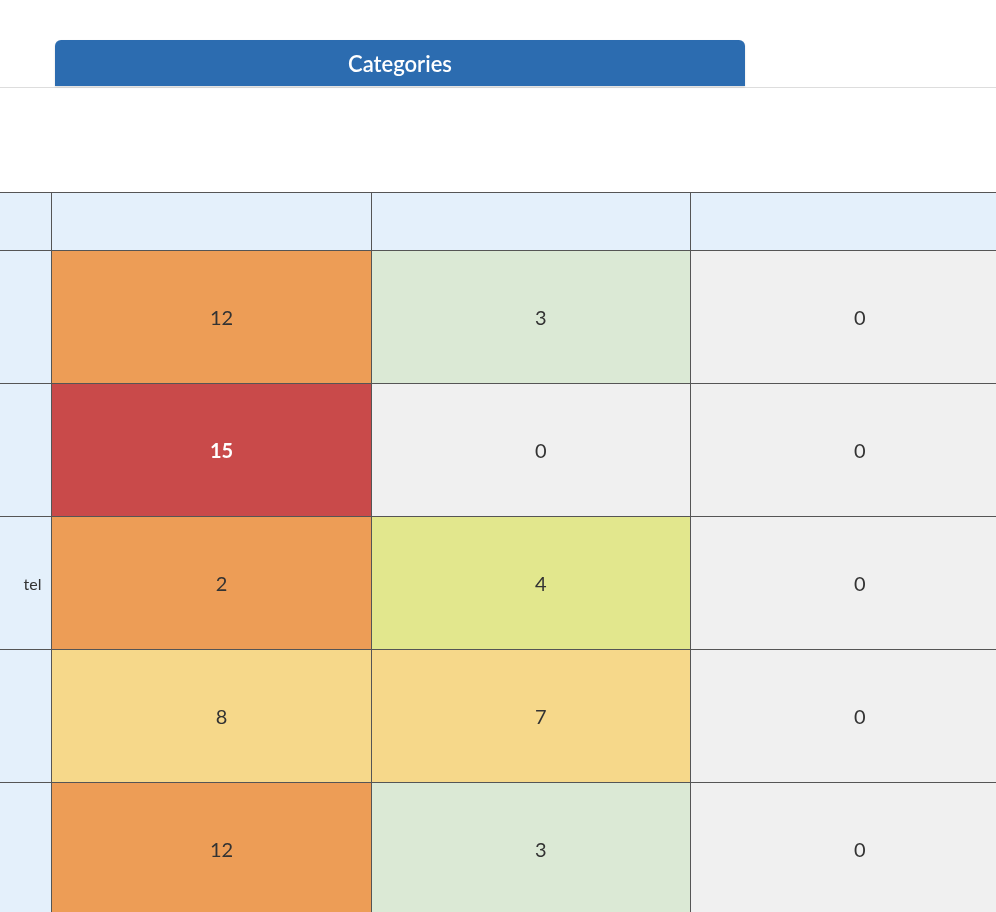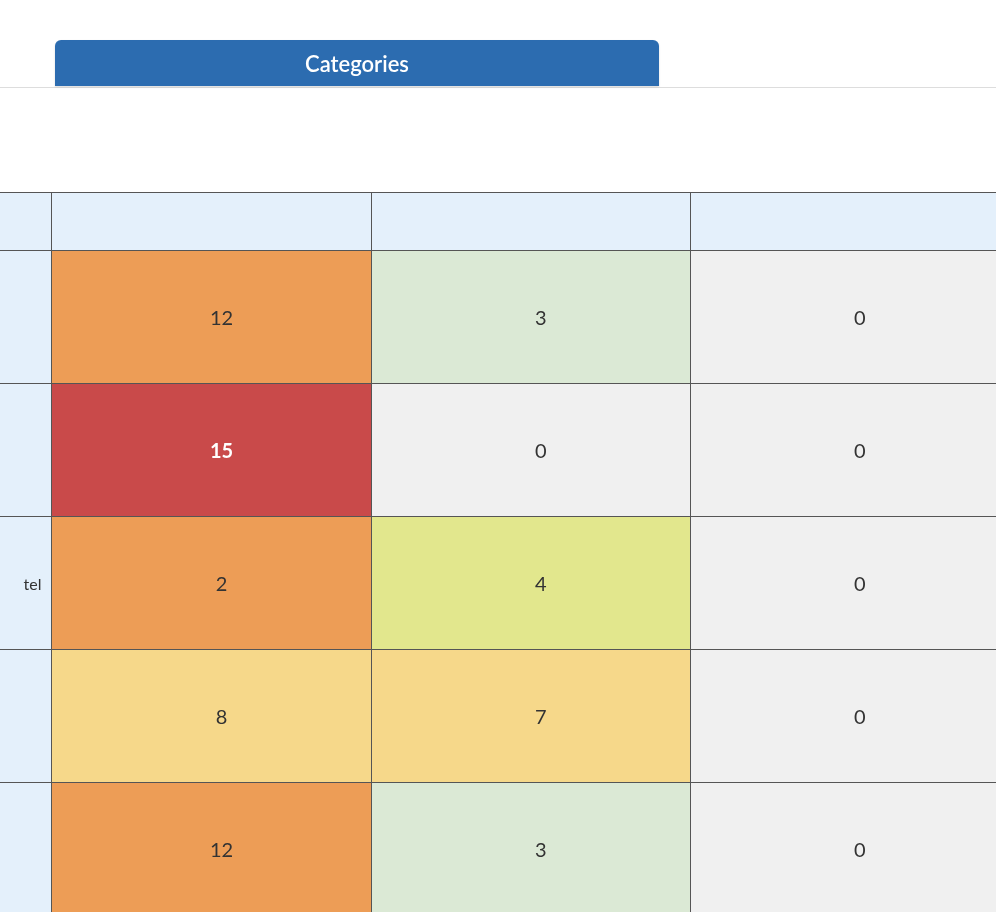--- a/index.html
+++ b/index.html
@@ -21,21 +21,21 @@
       left: 0;
       right: 0;
       height: 88px;
       border-bottom: 1px solid #dddddd;
       background: #ffffff;
     }
     .tab-button {
       position: absolute;
       top: 40px;
       left: 55px;
-      width: 604px;
+      width: 690px;
       height: 46px;
       background: #2c6cb0;
       border: none;
       border-radius: 6px 6px 0 0;
       color: #ffffff;
       font-size: 22px;
       font-weight: 600;
       font-family: inherit;
       cursor: pointer;
       display: flex;

